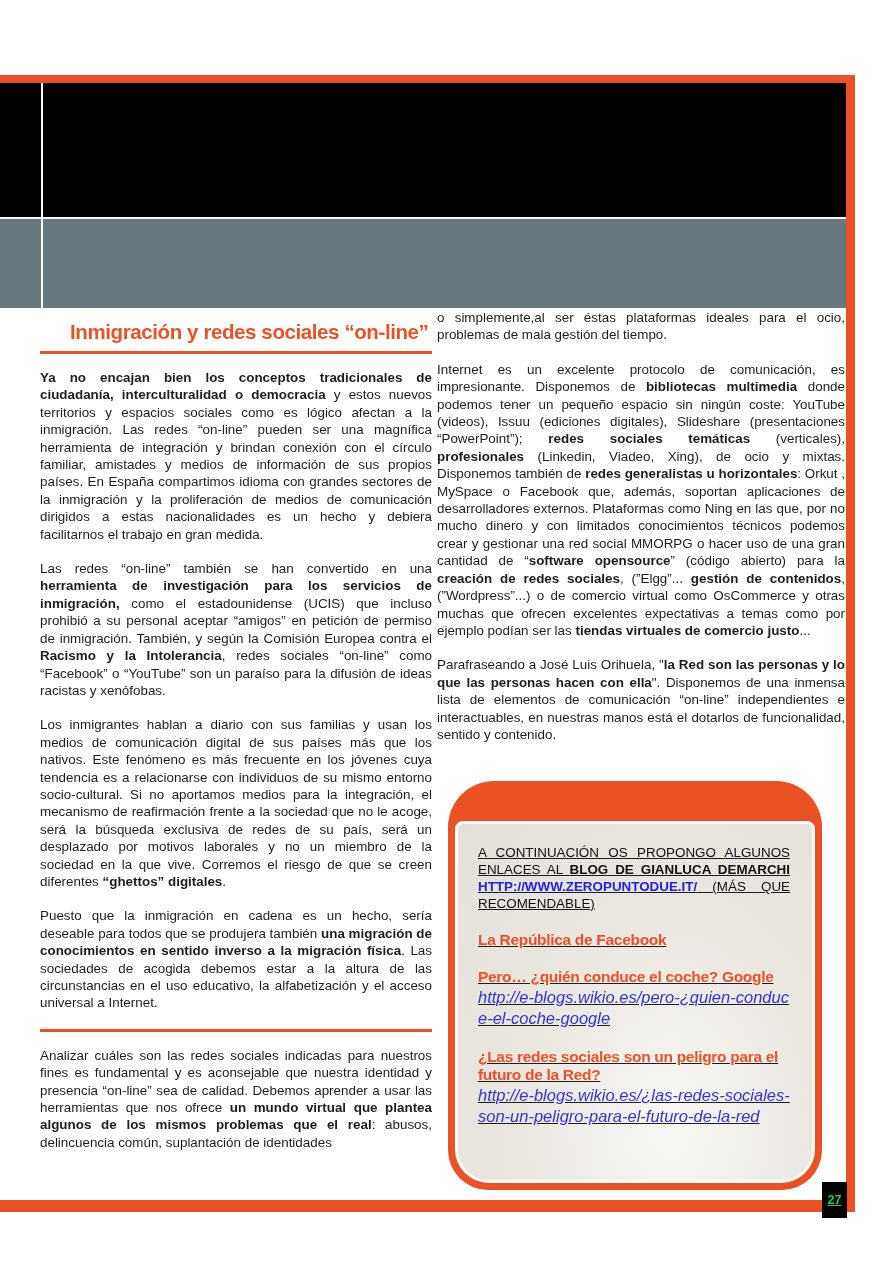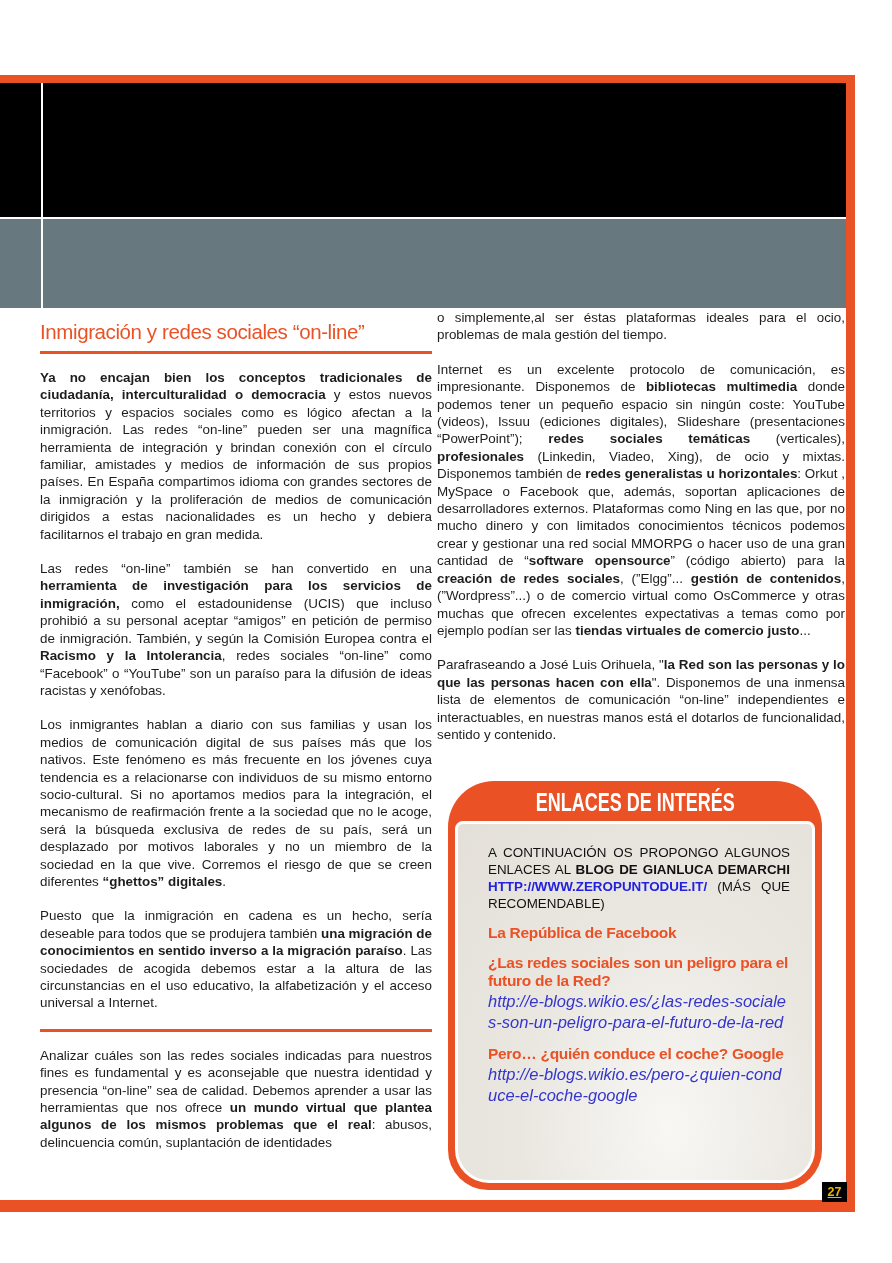--- a/index.html
+++ b/index.html
@@ -14,22 +14,23 @@
   .bottom-orange{ position:absolute; left:0; top:1200px; width:855px; height:12px; background:#EA5226; }
   .black-block  { position:absolute; left:0; top:83px;  width:846px; height:134px; background:#000000; }
   .gray-block   { position:absolute; left:0; top:219px; width:846px; height:89px;  background:#67787F; }
   .v-divider    { position:absolute; left:41px; top:0; width:2px; height:100%; background:#ffffff; }
 
   
   .col-left  { position:absolute; left:40px;  top:320px; width:392px; }
   .col-right { position:absolute; left:437px; top:309px; width:408px; }
 
   h2.sec-head {
-    color:#EA5226; font-size:20.5px; font-weight:normal; letter-spacing:-0.4px;
+    color:#EA5226; font-size:20.5px; font-weight:bold; letter-spacing:-0.4px;
     line-height:24px;
+    margin-left:30px;
   }
   .head-rule { height:3px; background:#EA5226; margin:7px 0 15px 0; }
 
   p.body-p {
     font-size:13.4px; line-height:17.4px; text-align:justify;
     margin-bottom:17px; color:#1d1d1d;
   }
   p.body-p:last-child { margin-bottom:0; }
   .gap-before-head { margin-top:6px; }
 
@@ -40,38 +41,38 @@
   }
   .links-box-title-wrap { text-align:center; padding-top:7px; height:40px; }
   .links-box-title {
     display:inline-block; color:#ffffff; font-weight:bold; font-size:25px;
     transform:scaleX(0.72); transform-origin:center; white-space:nowrap;
   }
   .links-box-inner {
     position:absolute; left:7px; right:7px; top:40px; bottom:7px;
     border:3px solid #ffffff; border-radius:8px 8px 34px 34px;
     background:radial-gradient(ellipse at 60% 85%, #f8f7f4 0%, #eae7e1 50%, #e4e0d9 100%);
-    padding:20px 22px 0 30px; overflow:hidden;
+    padding:20px 22px 0 20px; overflow:hidden;text-decoration:underline;
   }
   .box-intro { font-size:13.4px; line-height:17px; text-align:justify; color:#111111; }
   .seg-link { color:#2222DD; font-weight:bold; }
-  .link-item { margin-top:12px; }
+  .link-item { margin-top:19px; }
   .link-title {
     color:#EA5226; font-weight:bold; font-size:15.5px; line-height:18px;
     letter-spacing:-0.3px;
   }
   .link-url {
     color:#3434CF; font-style:italic; font-size:16.5px; line-height:21px;
     word-break:break-all; margin-top:1px;
   }
 
   
   .page-num {
-    position:absolute; left:822px; top:1182px; width:25px; height:20px;
-    background:#000000; color:#eab308; font-weight:bold; font-size:12.5px;
+    position:absolute; left:822px; top:1182px; width:25px; height:36px;
+    background:#000000; color:#22c55e; font-weight:bold; font-size:12.5px;
     display:flex; align-items:center; justify-content:center;text-decoration:underline;
   }
 </style>
 </head>
 <body>
 
 <div class="top-orange"></div>
 <div class="black-block">
   <div class="v-divider"></div>
 </div>
@@ -81,47 +82,44 @@
 <div class="right-orange"></div>
 <div class="bottom-orange"></div>
 
 <div class="col-left">
   <h2 class="sec-head">Inmigración y redes sociales “on-line”</h2>
   <div class="head-rule"></div>
 
   <p class="body-p"><span style="font-weight: bold;">Ya no encajan bien los conceptos tradicionales de ciudadanía, interculturalidad o democracia</span> y estos nuevos territorios y espacios sociales como es lógico afectan a la inmigración. Las redes “on-line” pueden ser una magnífica herramienta de integración y brindan conexión con el círculo familiar,  amistades y medios de información de sus propios países. En España compartimos idioma con grandes sectores de la inmigración y la proliferación de medios de comunicación dirigidos a estas nacionalidades es un hecho y debiera facilitarnos el trabajo en gran medida.</p>
   <p class="body-p">Las redes “on-line” también se han convertido en una <span style="font-weight: bold;">herramienta de investigación para los servicios de inmigración,</span> como el estadounidense (UCIS) que incluso prohibió a su personal aceptar “amigos” en petición de permiso de inmigración. También, y según la Comisión Europea contra el <span style="font-weight: bold;">Racismo y la Intolerancia</span>, redes sociales “on-line” como “Facebook” o “YouTube” son un paraíso para la difusión de ideas racistas y xenófobas.</p>
   <p class="body-p">Los inmigrantes hablan a diario con sus familias y usan los medios de comunicación digital de sus países más que los nativos. Este fenómeno es más frecuente en los jóvenes cuya tendencia es a relacionarse con individuos de su mismo entorno socio-cultural. Si no aportamos medios para la integración, el mecanismo de reafirmación frente a la sociedad que no le acoge, será la búsqueda exclusiva de redes de su país, será un  desplazado por motivos laborales y no un miembro de la sociedad en la que vive. Corremos el riesgo de que se creen diferentes <span style="font-weight: bold;">“ghettos” digitales</span>.</p>
-  <p class="body-p">Puesto que la inmigración en cadena es un hecho, sería deseable para todos que se produjera también <span style="font-weight: bold;">una migración de conocimientos en sentido inverso a la migración paraíso</span>. Las sociedades de acogida debemos estar a la altura de las circunstancias en el uso educativo, la alfabetización y el acceso universal a Internet.</p>
+  <p class="body-p">Puesto que la inmigración en cadena es un hecho, sería deseable para todos que se produjera también <span style="font-weight: bold;">una migración de conocimientos en sentido inverso a la migración física</span>. Las sociedades de acogida debemos estar a la altura de las circunstancias en el uso educativo, la alfabetización y el acceso universal a Internet.</p>
 
   <div class="head-rule"></div>
 
   <p class="body-p">Analizar cuáles son las redes sociales indicadas para nuestros fines es fundamental y es aconsejable que nuestra identidad y presencia “on-line” sea de calidad. Debemos aprender a usar las herramientas que nos ofrece <span style="font-weight: bold;">un mundo virtual que plantea algunos de los mismos problemas que el real</span>: abusos, delincuencia común, suplantación de identidades</p>
 </div>
 
 <div class="col-right">
   <p class="body-p">o simplemente,al ser éstas plataformas ideales para el ocio, problemas de mala gestión del tiempo.</p>
   <p class="body-p">Internet es un excelente protocolo de comunicación, es impresionante. Disponemos de <span style="font-weight: bold;">bibliotecas multimedia</span> donde podemos tener un pequeño espacio sin ningún coste: YouTube (videos), Issuu (ediciones digitales),  Slideshare (presentaciones “PowerPoint”); <span style="font-weight: bold;">redes sociales temáticas</span> (verticales), <span style="font-weight: bold;">profesionales</span> (Linkedin, Viadeo, Xing), de ocio y mixtas. Disponemos también de <span style="font-weight: bold;">redes generalistas u horizontales</span>: Orkut , MySpace o Facebook que, además, soportan aplicaciones de desarrolladores externos. Plataformas como Ning en las que, por no mucho dinero y con limitados conocimientos técnicos podemos crear y gestionar una red social MMORPG o hacer uso de una gran cantidad de “<span style="font-weight: bold;">software opensource</span>” (código abierto) para la <span style="font-weight: bold;">creación de redes sociales</span>, (”Elgg”... <span style="font-weight: bold;">gestión de contenidos</span>, (”Wordpress”...) o de comercio virtual como OsCommerce y otras muchas que ofrecen excelentes expectativas a temas como por ejemplo podían ser las <span style="font-weight: bold;">tiendas virtuales de comercio justo</span>...</p>
   <p class="body-p">Parafraseando a José Luis Orihuela, "<span style="font-weight: bold;">la Red son las personas y lo que las personas hacen con ella</span>". Disponemos de una inmensa lista de elementos de comunicación “on-line” independientes e interactuables, en nuestras manos está el dotarlos de funcionalidad, sentido y contenido.</p>
 </div>
 
 <div class="links-box">
-  <div class="links-box-title-wrap">
-    <span class="links-box-title">ENLACES DE INTERÉS</span>
-  </div>
   <div class="links-box-inner">
     <p class="box-intro">A CONTINUACIÓN OS PROPONGO ALGUNOS ENLACES AL <span style="font-weight: bold;">BLOG DE GIANLUCA DEMARCHI</span> <span class="seg-link">HTTP://WWW.ZEROPUNTODUE.IT/</span> (MÁS QUE RECOMENDABLE)</p>
 
     <div class="link-item">
       <div class="link-title">La República de Facebook</div>
     </div>
     <div class="link-item">
+      <div class="link-title">Pero… ¿quién conduce el coche? Google</div>
+      <div class="link-url">http://e-blogs.wikio.es/pero-¿quien-conduce-el-coche-google</div>
+    </div>
+    <div class="link-item">
       <div class="link-title">¿Las redes sociales son un peligro para el futuro de la Red?</div>
       <div class="link-url">http://e-blogs.wikio.es/¿las-redes-sociales-son-un-peligro-para-el-futuro-de-la-red</div>
-    </div>
-    <div class="link-item">
-      <div class="link-title">Pero… ¿quién conduce el coche? Google</div>
-      <div class="link-url">http://e-blogs.wikio.es/pero-¿quien-conduce-el-coche-google</div>
     </div>
   </div>
 </div>
 
 <div class="page-num">27</div>
 
 </body></html>

